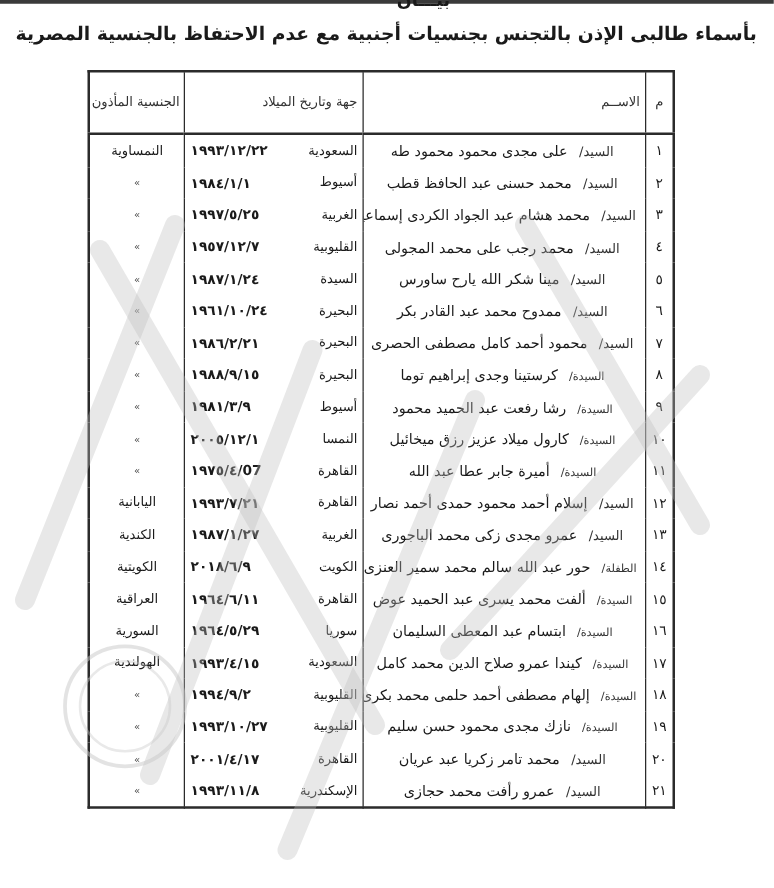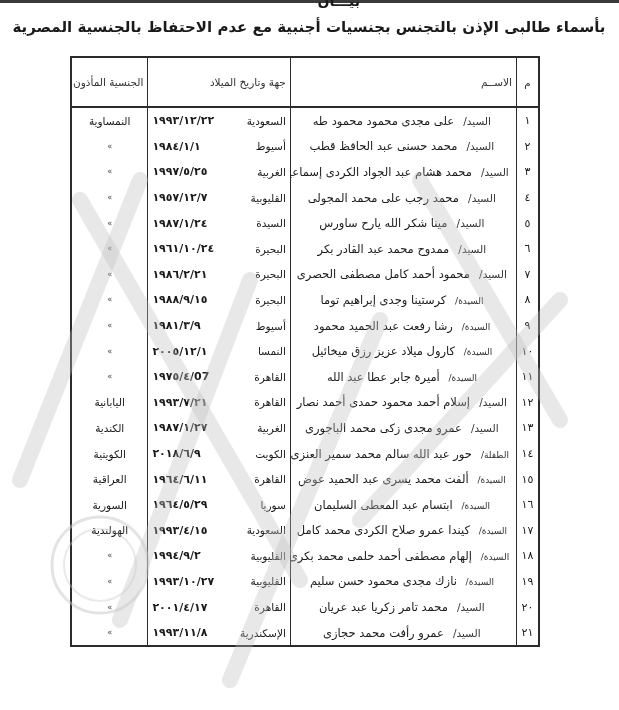--- a/index.html
+++ b/index.html
@@ -241,21 +241,21 @@
         <td class="col-birth">
           <div class="birth-wrap">
             <span class="place">سوريا</span>
             <span class="date">١٩٦٤/٥/٢٩</span>
           </div>
         </td>
         <td class="col-nat nat">السورية</td>
       </tr>
       <tr>
         <td class="col-num num">١٧</td>
-        <td class="col-name"><span class="title-prefix">السيدة/</span><span class="person-name">كيندا عمرو صلاح الكردى محمد كامل</span></td>
+        <td class="col-name"><span class="title-prefix">السيدة/</span><span class="person-name">كيندا عمرو صلاح الدين محمد كامل</span></td>
         <td class="col-birth">
           <div class="birth-wrap">
             <span class="place">السعودية</span>
             <span class="date">١٩٩٣/٤/١٥</span>
           </div>
         </td>
         <td class="col-nat nat">الهولندية</td>
       </tr>
       <tr>
         <td class="col-num num">١٨</td>

